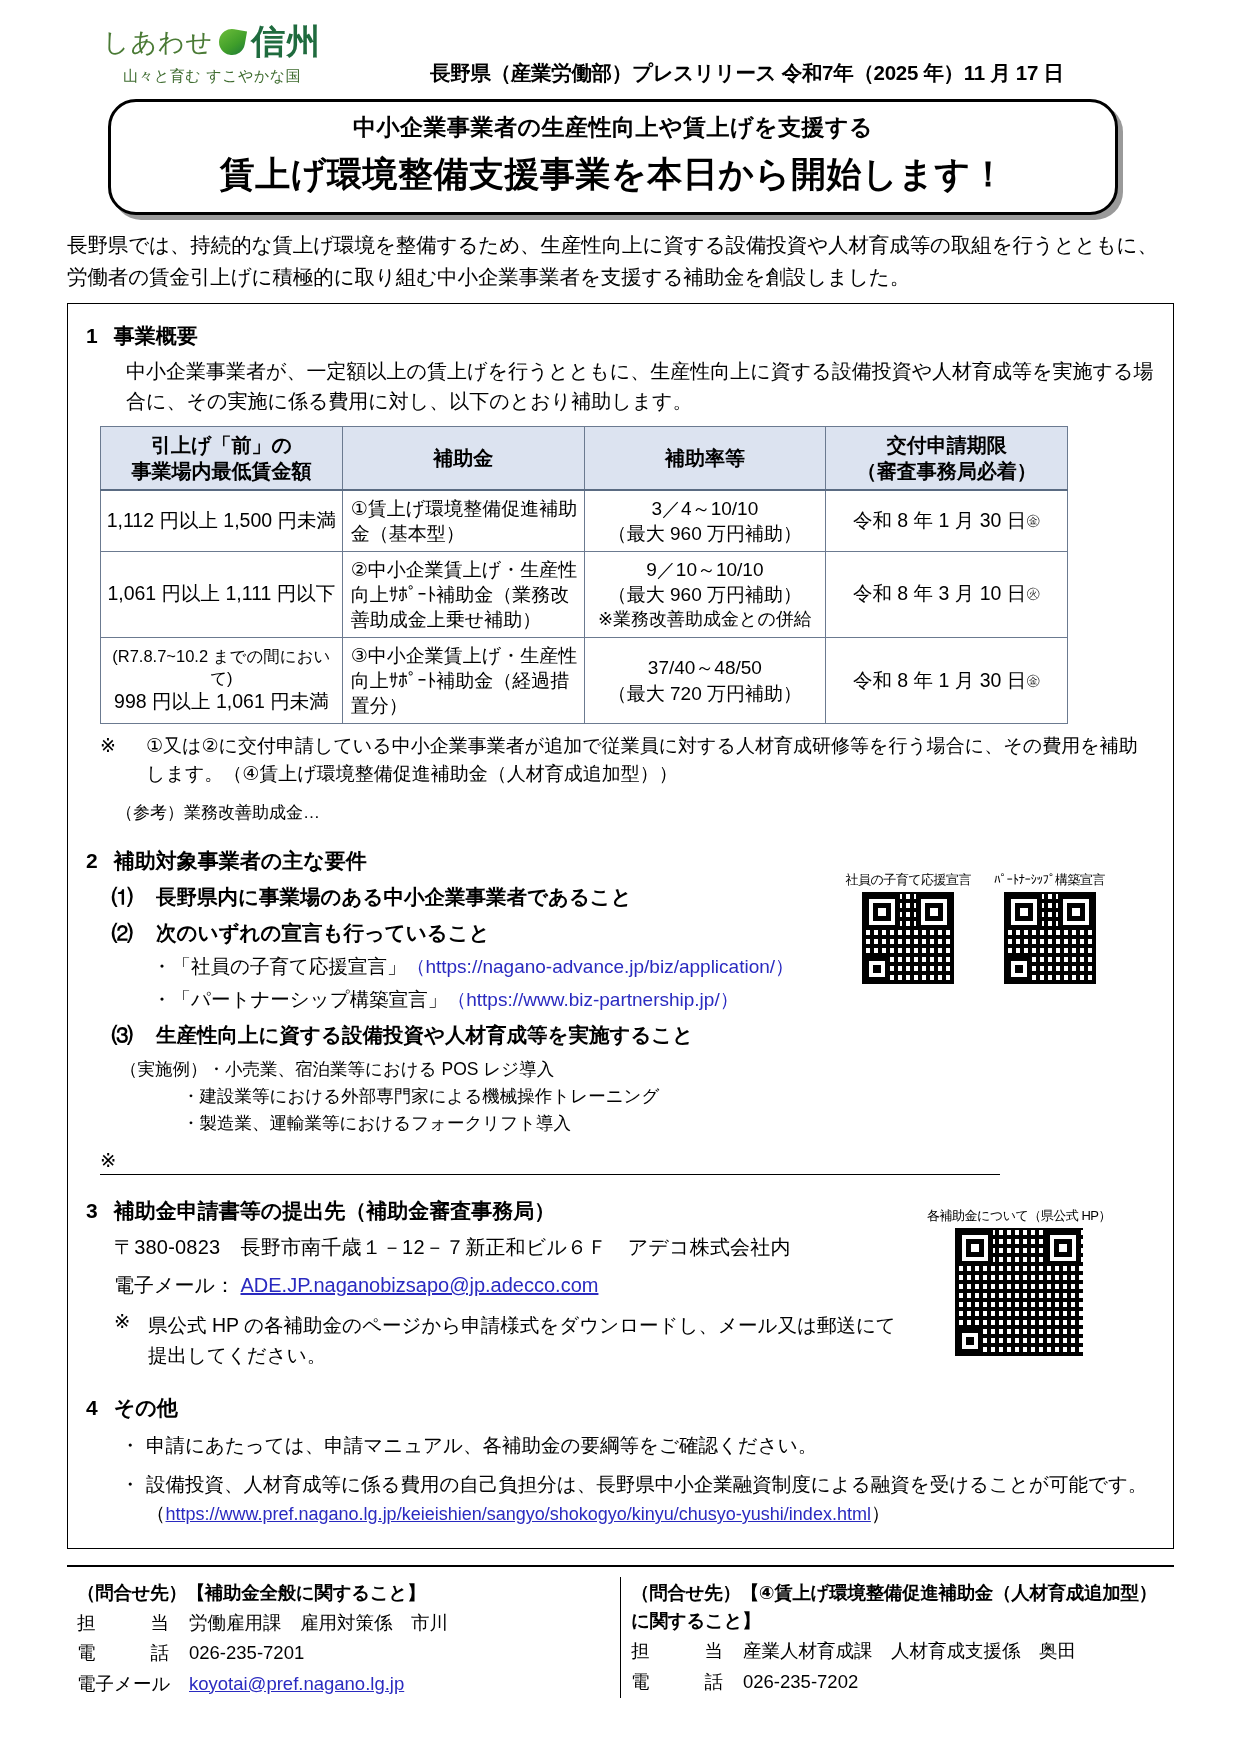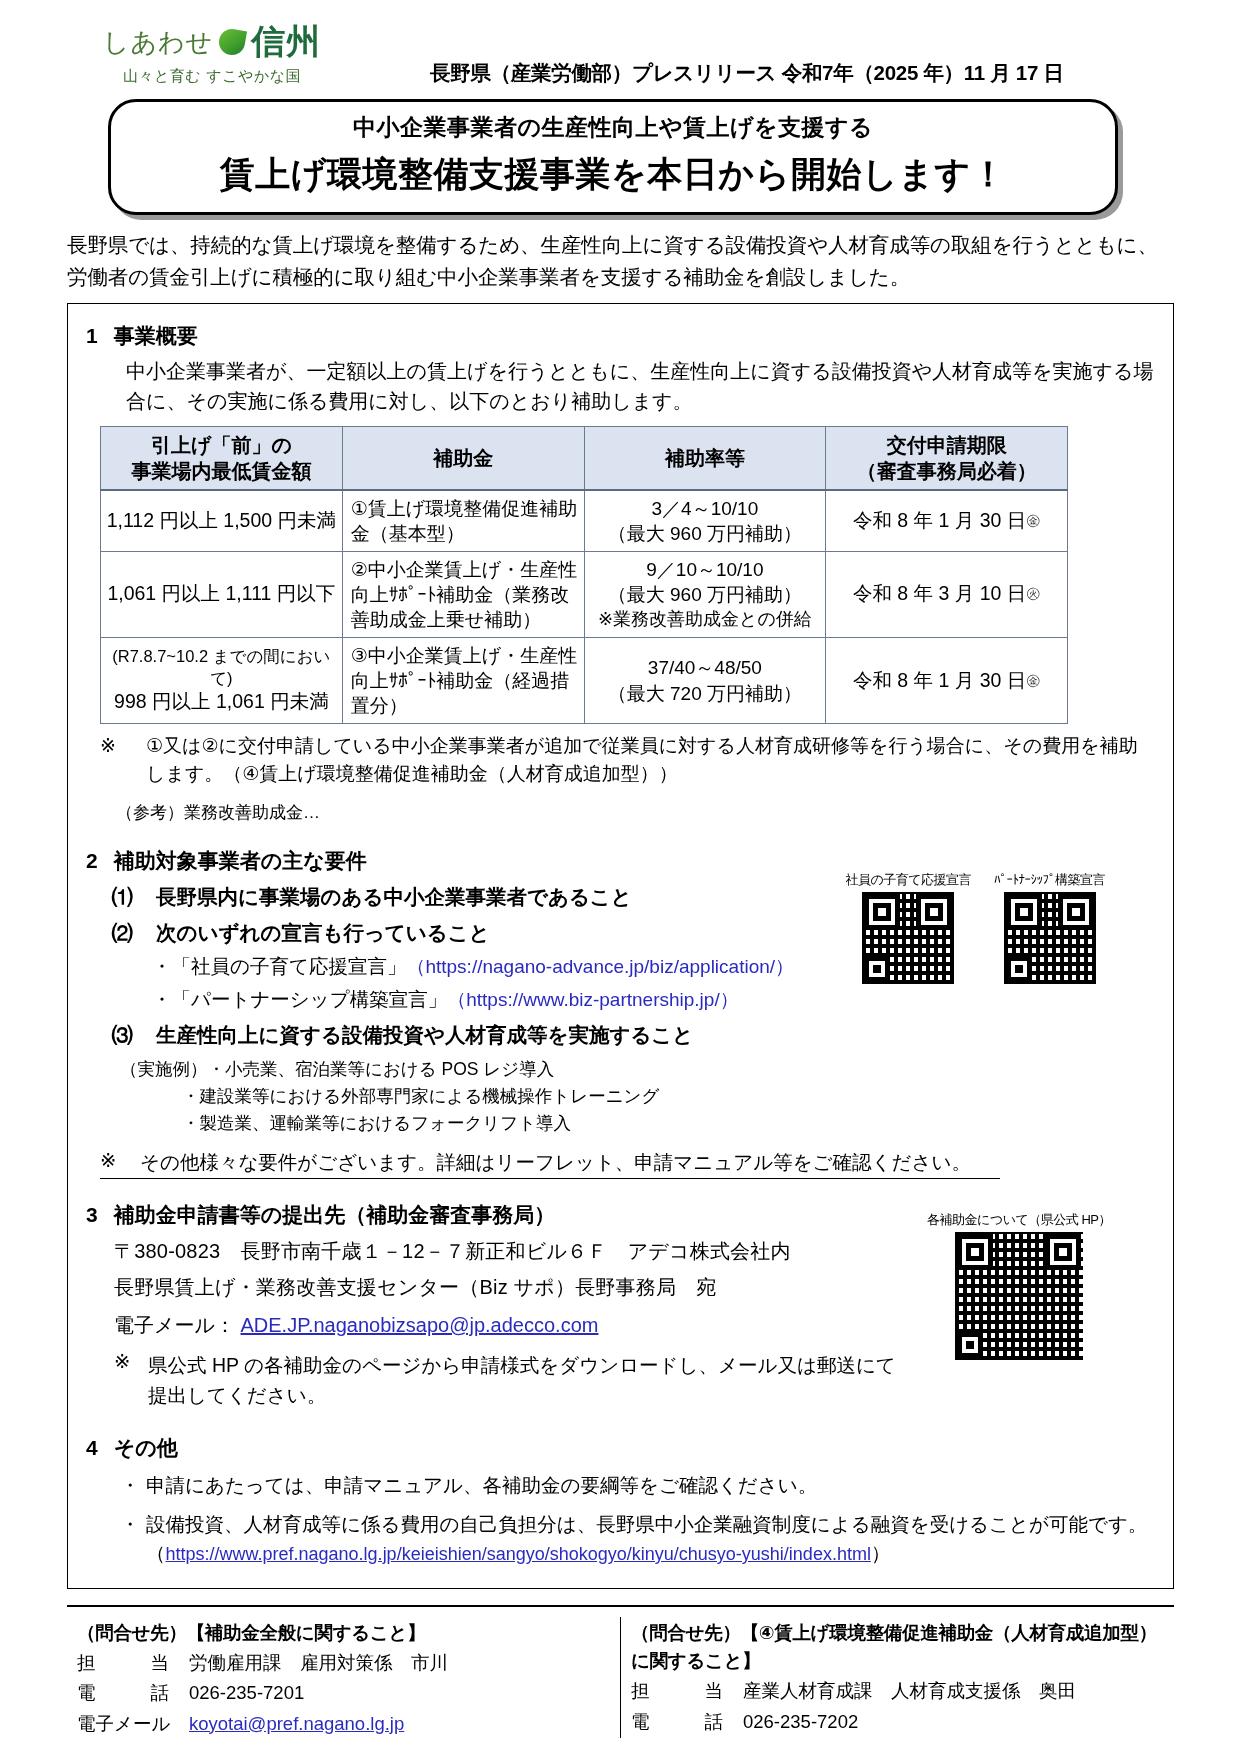--- a/index.html
+++ b/index.html
@@ -451,21 +451,20 @@
         <span class="mk">⑶</span>
         <span>生産性向上に資する設備投資や人材育成等を実施すること</span>
       </div>
 
       <div class="ex-head">（実施例）・小売業、宿泊業等における POS レジ導入</div>
       <div class="ex-line">・建設業等における外部専門家による機械操作トレーニング</div>
       <div class="ex-line">・製造業、運輸業等におけるフォークリフト導入</div>
 
       <div class="underline-note">
         <span class="mark">※</span>
-        <span>その他様々な要件がございます。詳細はリーフレット、申請マニュアル等をご確認ください。</span>
       </div>
 
       <div class="qr-wrap" style="right:184px; top:24px;">
         <div class="qr-cap">社員の子育て応援宣言</div>
         <div class="qr">
             <i></i>
           </div>
       </div>
       <div class="qr-wrap" style="right:50px; top:24px;">
         <div class="qr-cap">ﾊﾟｰﾄﾅｰｼｯﾌﾟ構築宣言</div>
@@ -473,21 +472,20 @@
             <i></i>
           </div>
       </div>
     </div>
 
     <div class="sec3">
       <div class="sec-head">
         <span class="num">3</span><span>補助金申請書等の提出先（補助金審査事務局）</span>
       </div>
       <div class="addr-line">〒380-0823　長野市南千歳１－12－７新正和ビル６Ｆ　アデコ株式会社内</div>
-      <div class="addr-line">長野県賃上げ・業務改善支援センター（Biz サポ）長野事務局　宛</div>
       <div class="mail-line">
         <span>電子メール：</span>
         <a class="mail-link" href="#">ADE.JP.naganobizsapo@jp.adecco.com</a>
       </div>
       <div class="note3">
         <span class="mark">※</span>
         <span class="txt">県公式 HP の各補助金のページから申請様式をダウンロードし、メール又は郵送にて提出してください。</span>
       </div>
       <div class="qr-wrap" style="right:44px; top:10px;">
         <div class="qr-cap">各補助金について（県公式 HP）</div>

